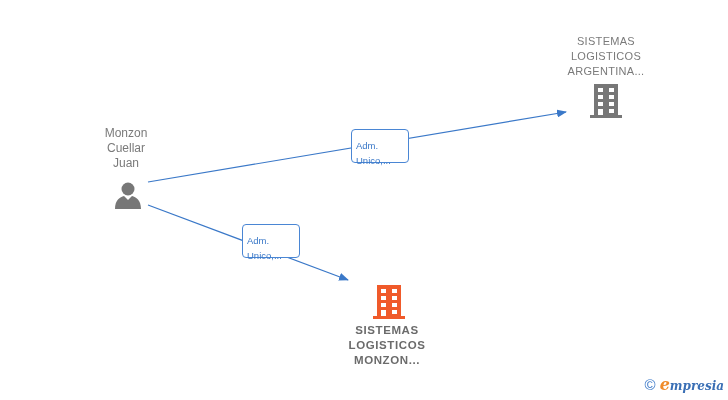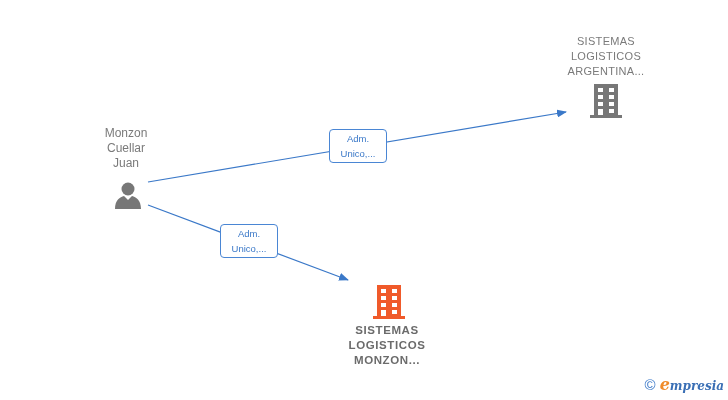--- a/index.html
+++ b/index.html
@@ -2,21 +2,21 @@
 <html><head>
 <meta charset="utf-8">
 <style>
   html, body { margin: 0; padding: 0; background: #ffffff; }
   body { width: 728px; height: 400px; position: relative; overflow: hidden; font-family: "Liberation Sans", sans-serif; }
   #edges { position: absolute; left: 0; top: 0; width: 728px; height: 400px; }
   .node-label { position: absolute; text-align: center; color: #7a7a7a; font-size: 12px; line-height: 15px; white-space: pre-line; }
   .node-label.company { font-size: 11px; line-height: 15px; letter-spacing: 0.3px; }
   .node-label.main { font-weight: bold; color: #6b6b6b; font-size: 11.5px; letter-spacing: 0.6px; }
   .icon { position: absolute; }
-  .edge-label { position: absolute; background: #fff; border: 1px solid #4a86d4; border-radius: 4px; color: #3a78c8; font-size: 9.5px; line-height: 15px; text-align: center; padding: 1px 4px; box-sizing: border-box; white-space: pre-line; cursor: pointer; }
+  .edge-label { position: absolute; background: #fff; border: 1px solid #4a86d4; border-radius: 4px; color: #3a78c8; font-size: 9.5px; line-height: 15px; padding: 8px 4px; box-sizing: border-box; white-space: pre-line; cursor: pointer; margin-left: 22px; }
   .brand { position: absolute; right: 4px; bottom: 6px; display: flex; align-items: center; gap: 4px; }
   .brand .copy { color: #3a78c8; font-size: 15px; }
   .brand .name { font-family: "DejaVu Serif", serif; font-style: italic; font-size: 12px; color: #3a6fb5; font-weight: bold; }
   .brand .e { color: #f08c2a; font-size: 16px; font-style: italic; }
 </style>
 </head>
 <body>
 
 <svg id="edges" viewBox="0 0 728 400">
   <defs>

